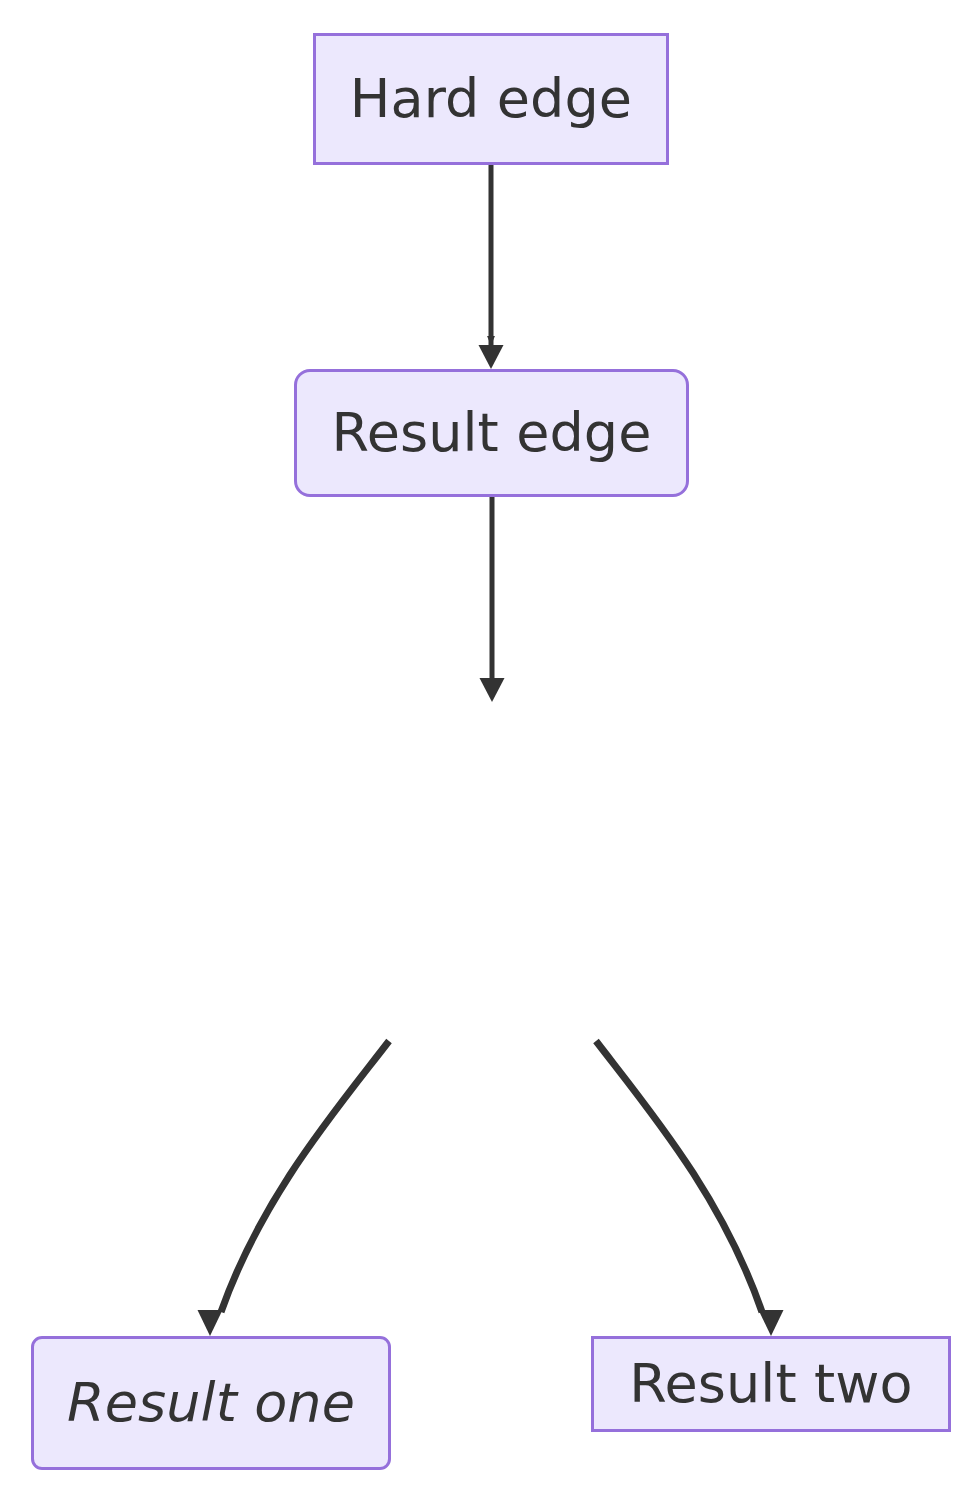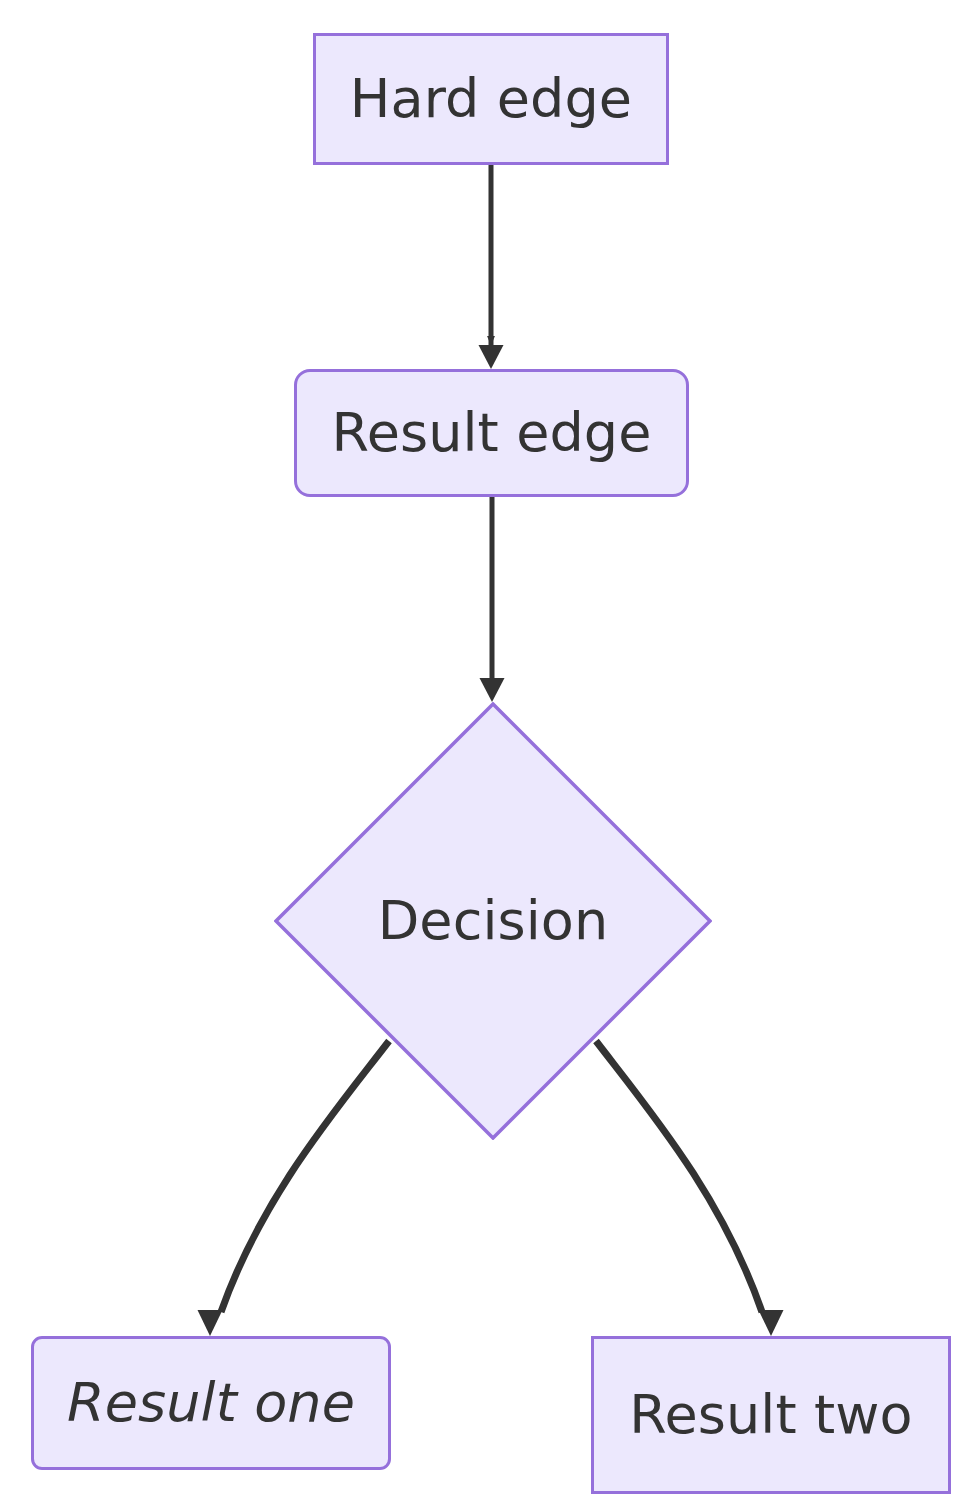--- a/index.html
+++ b/index.html
@@ -93,21 +93,21 @@
     top: 1336px;
     width: 360px;
     height: 134px;
     border-radius: 11px;
     font-style: italic;
   }
   #node-result-two {
     left: 591px;
     top: 1336px;
     width: 360px;
-    height: 158px;
+    height: 96px;
     border-radius: 0;
   }
 </style>
 </head>
 <body>
 
 <div id="diagram-canvas">
 
   <svg id="edge-layer" viewBox="0 0 980 1504">
     <defs>
@@ -138,26 +138,20 @@
   </svg>
 
   <div class="node" id="node-hard-edge">
     <span class="node-label">Hard edge</span>
   </div>
 
   <div class="node" id="node-round-edge">
     <span class="node-label">Result edge</span>
   </div>
 
-  <div class="node" id="node-decision">
-    <svg class="diamond-shape" viewBox="0 0 438 438">
-      <polygon points="219,2 436,219 219,436 2,219" fill="#ece8fd" stroke="#9570db" stroke-width="3.5"></polygon>
-    </svg>
-    <span class="node-label">Decision</span>
-  </div>
 
   <div class="node" id="node-result-one">
     <span class="node-label">Result one</span>
   </div>
 
   <div class="node" id="node-result-two">
     <span class="node-label">Result two</span>
   </div>
 
 </div>

